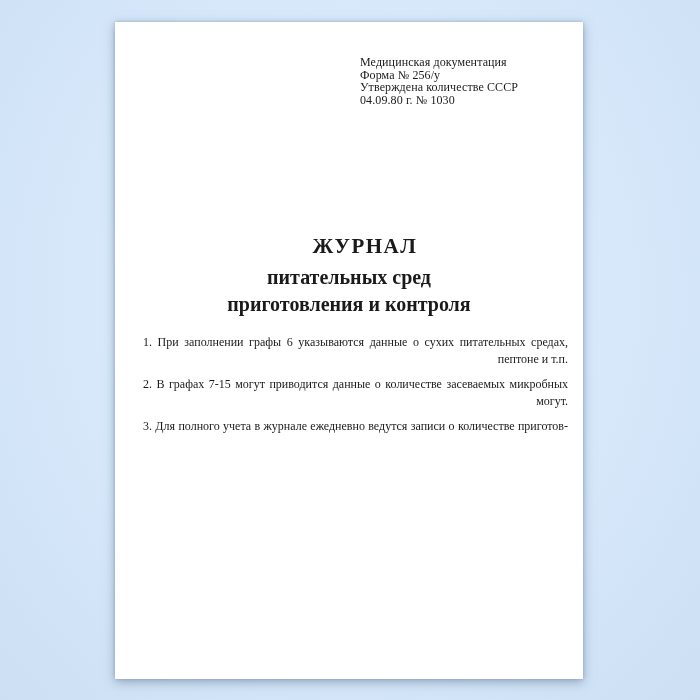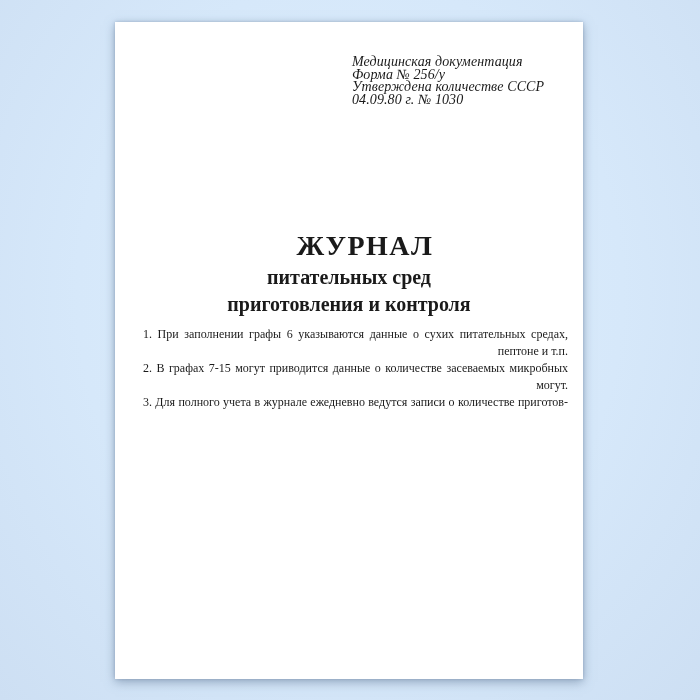--- a/index.html
+++ b/index.html
@@ -16,37 +16,36 @@
     position: absolute;
     left: 115px;
     top: 22px;
     width: 468px;
     height: 657px;
     background: #ffffff;
     box-shadow: 0 3px 10px rgba(92, 116, 146, 0.55), 0 0 3px rgba(92, 116, 146, 0.35);
   }
   .stamp {
     position: absolute;
-    left: 237px;
+    left: 245px;
     top: 34px;
     width: 200px;
-    font-size: 14px;
+    font-size: 12px;
     line-height: 12.5px;
     letter-spacing: 0.1px;
-    font-style: italic;
   }
   .title-block {
     position: absolute;
     left: 0;
     right: 0;
     top: 206px;
     text-align: center;
   }
   .title-main {
-    font-size: 28px;
+    font-size: 21px;
     font-weight: bold;
     line-height: 36px;
     letter-spacing: 1.5px;
     margin-left: 32px;
   }
   .title-sub {
     font-size: 20px;
     font-weight: bold;
     line-height: 27px;
   }
@@ -56,20 +55,21 @@
     top: 304px;
     width: 437px;
     font-size: 12px;
     line-height: 17px;
   }
   .note-line { text-align: right; }
   .note-line.first { text-indent: 12px; }
   .note-line.justify {
     text-align: justify;
     text-align-last: justify;
+    margin-top: 8px;
   }
 </style>
 </head>
 <body>
 
 <div class="canvas">
   <div class="page">
 
     <div class="stamp">
       <div class="stamp-line">Медицинская документация</div>

